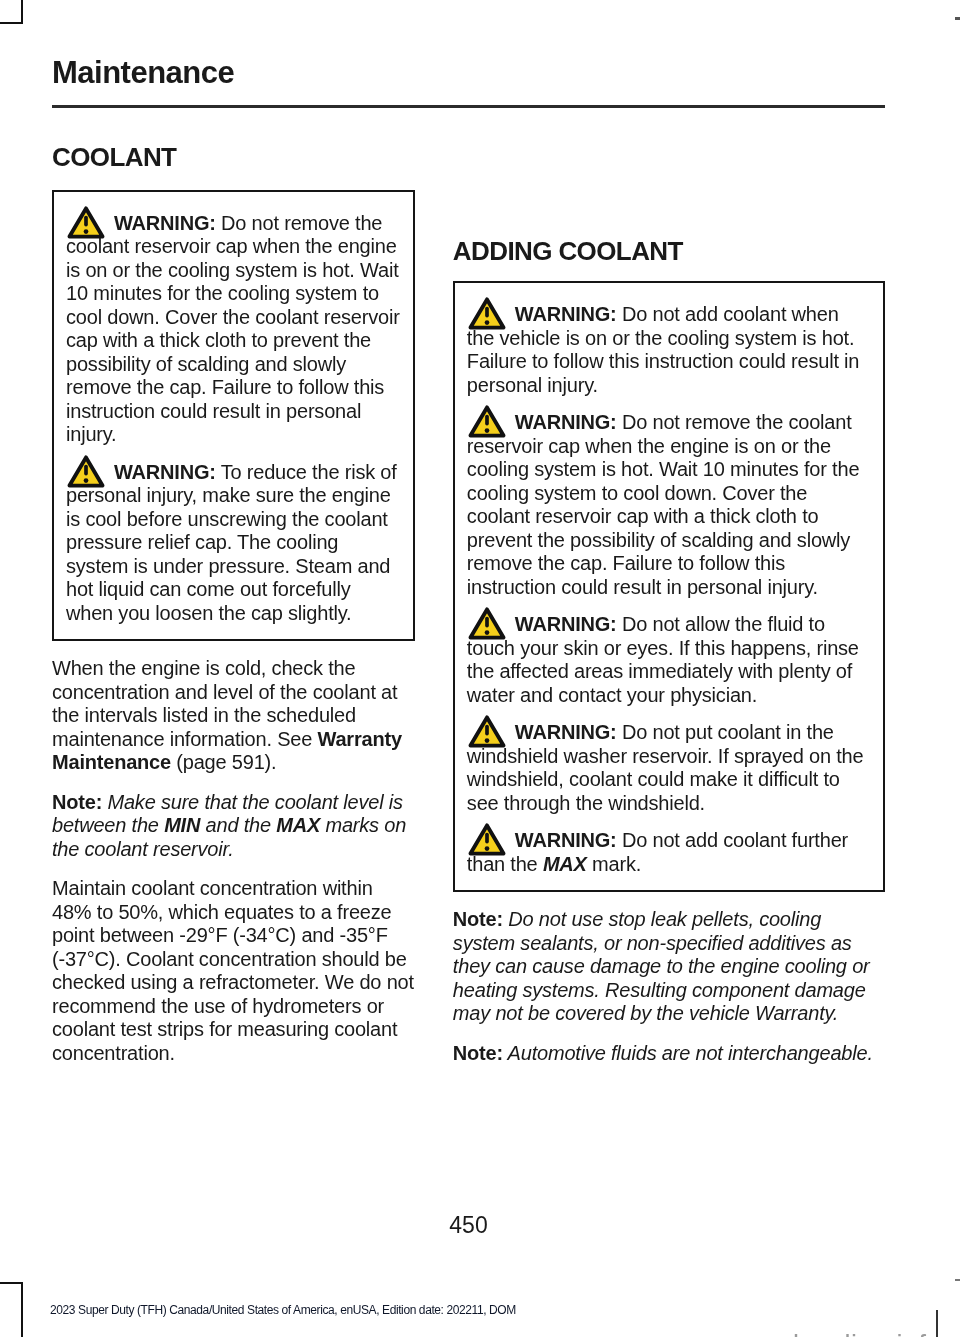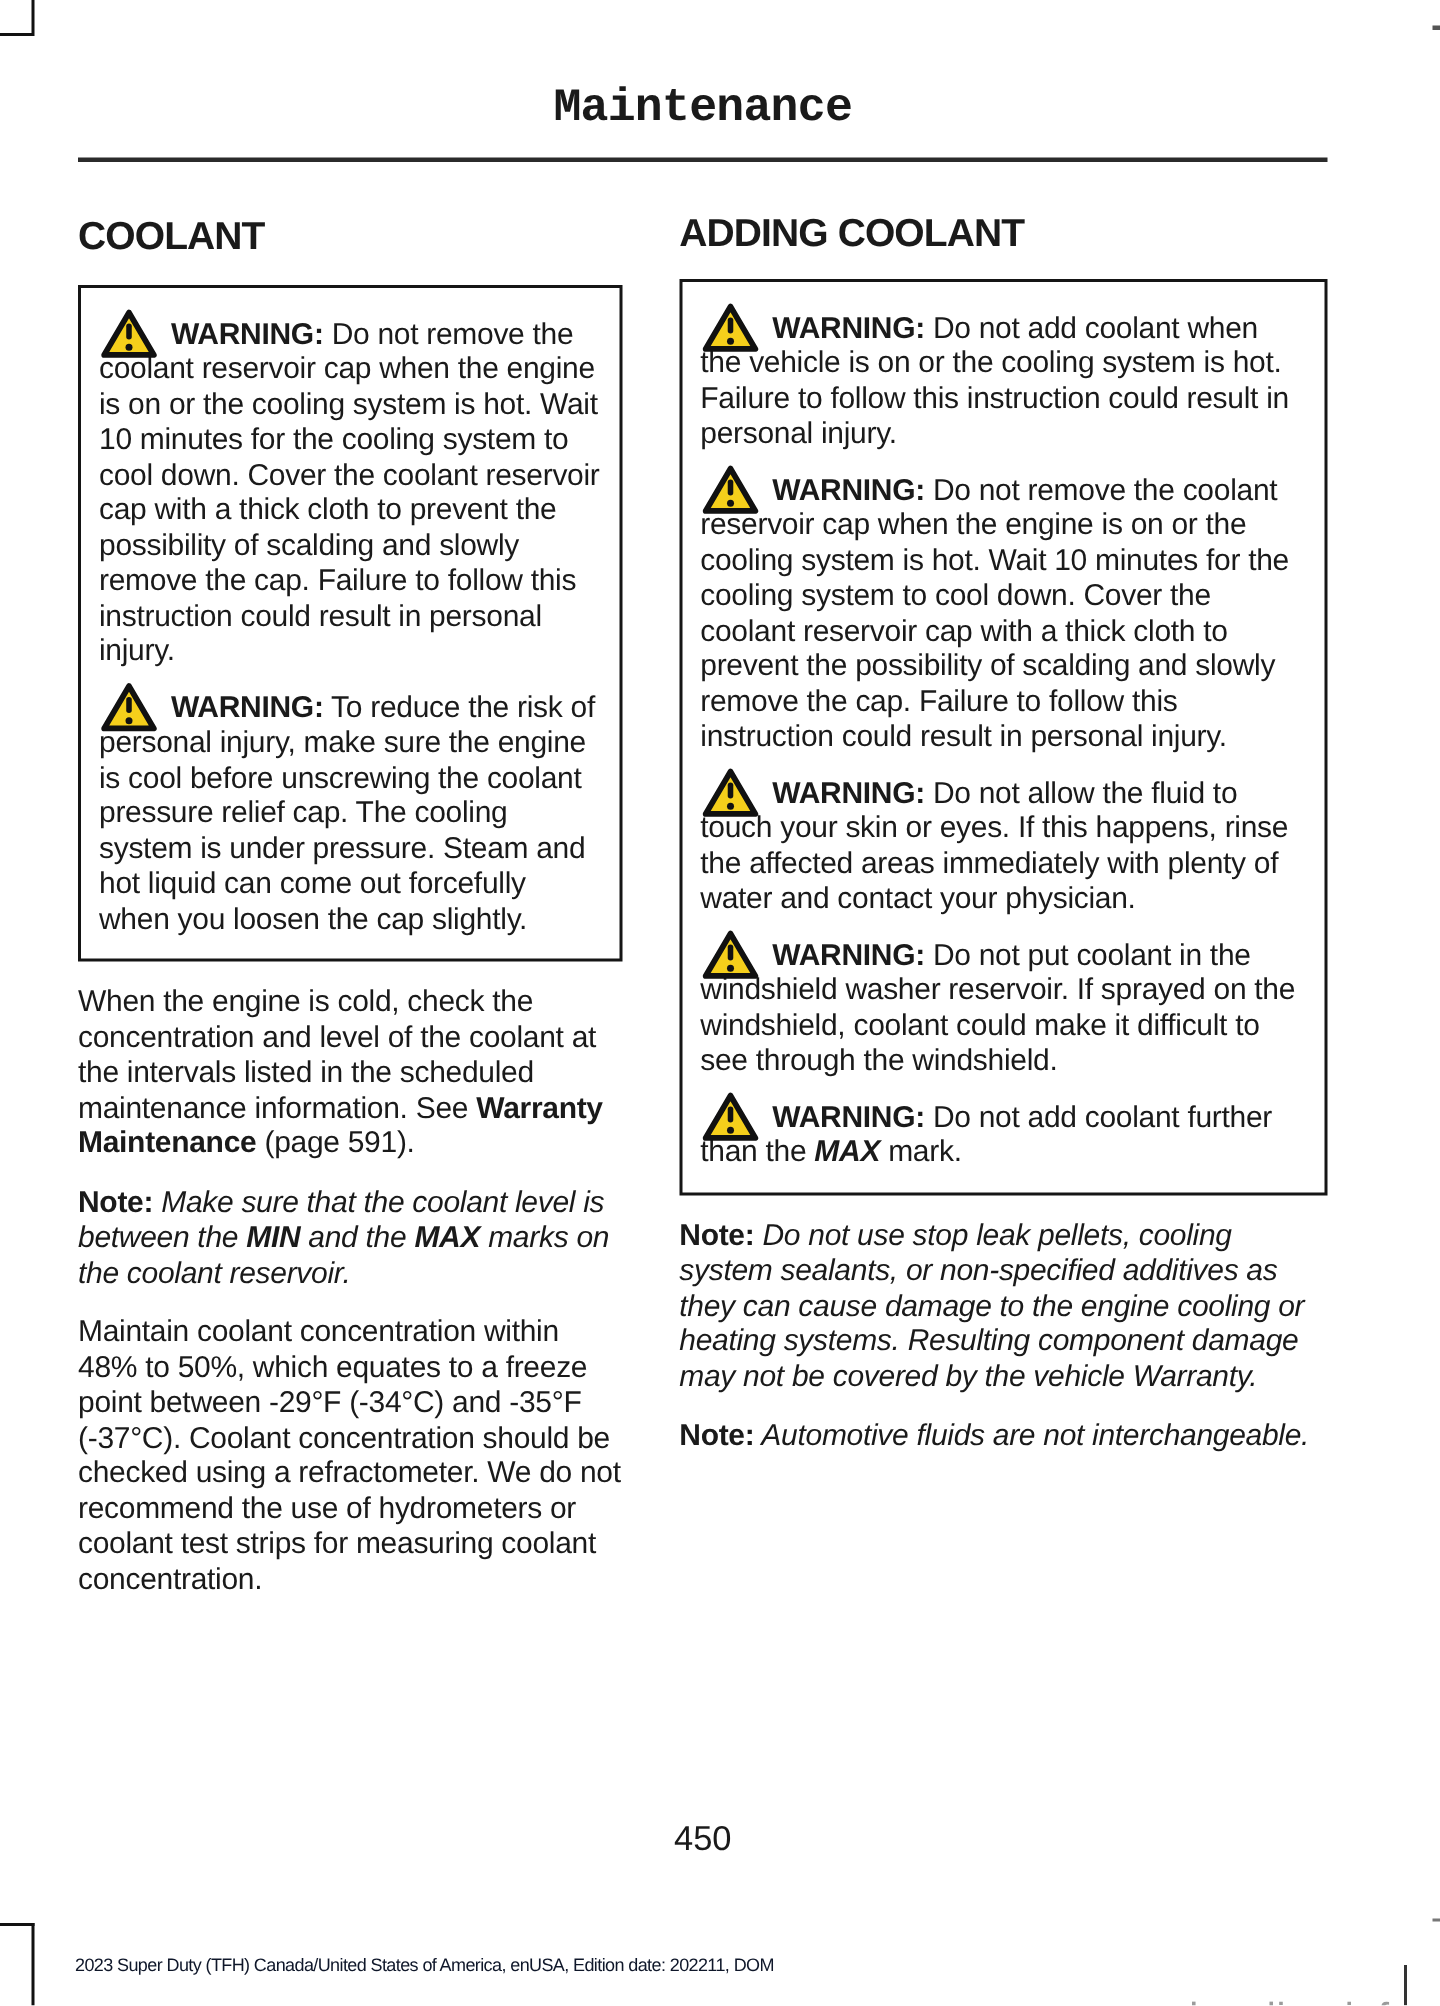--- a/index.html
+++ b/index.html
@@ -8,26 +8,26 @@
     font-family:"Liberation Sans",sans-serif;color:#1a1a1a;
   }
   
   .crop-tl{position:absolute;left:-3px;top:-9px;width:22px;height:29px;border:2.5px solid #111;background:#fff;}
   .crop-bl{position:absolute;left:-3px;top:1282px;width:22px;height:70px;border:2.5px solid #111;border-bottom:none;background:#fff;}
   .tick-tr{position:absolute;right:0;top:17px;width:5px;height:3px;background:#555;}
   .tick-br1{position:absolute;right:0;top:1279px;width:5px;height:2px;background:#777;}
   .tick-br2{position:absolute;left:936px;top:1310px;width:2px;height:27px;background:#333;}
 
   .header-title{
-    position:absolute;top:55px;left:52px;width:833px;text-align:center;
-    font-size:31px;font-weight:bold;letter-spacing:-0.5px;font-family:Liberation Mono, monospace;
+    position:absolute;top:55px;left:52px;width:833px;
+    font-size:31px;font-weight:bold;letter-spacing:-0.5px;
   }
   .header-rule{position:absolute;top:105px;left:52px;width:833px;height:3px;background:#2b2b2b;}
 
-  .content{position:absolute;top:130px;left:52px;width:833px;display:flex;gap:38px;}
+  .content{position:absolute;top:130px;left:52px;width:833px;display:flex;gap:38px;align-items:flex-end;}
   .col-left{width:398px;}
   .col-right{width:474px;}
 
   h2.section{font-size:26px;font-weight:bold;margin:16px 0 0 0;letter-spacing:-0.6px;}
   h3.subsection{font-size:24px;font-weight:bold;margin:30px 0 0 0;letter-spacing:-0.6px;white-space:nowrap;}
 
   .warning-box{border:2.5px solid #151515;padding:6px 12px 14px 12px;margin-top:20px;}
 
   .body-text{font-size:20px;line-height:23.5px;letter-spacing:-0.2px;}
   .warning{position:relative;text-indent:48px;margin:14px 0 0 0;}

